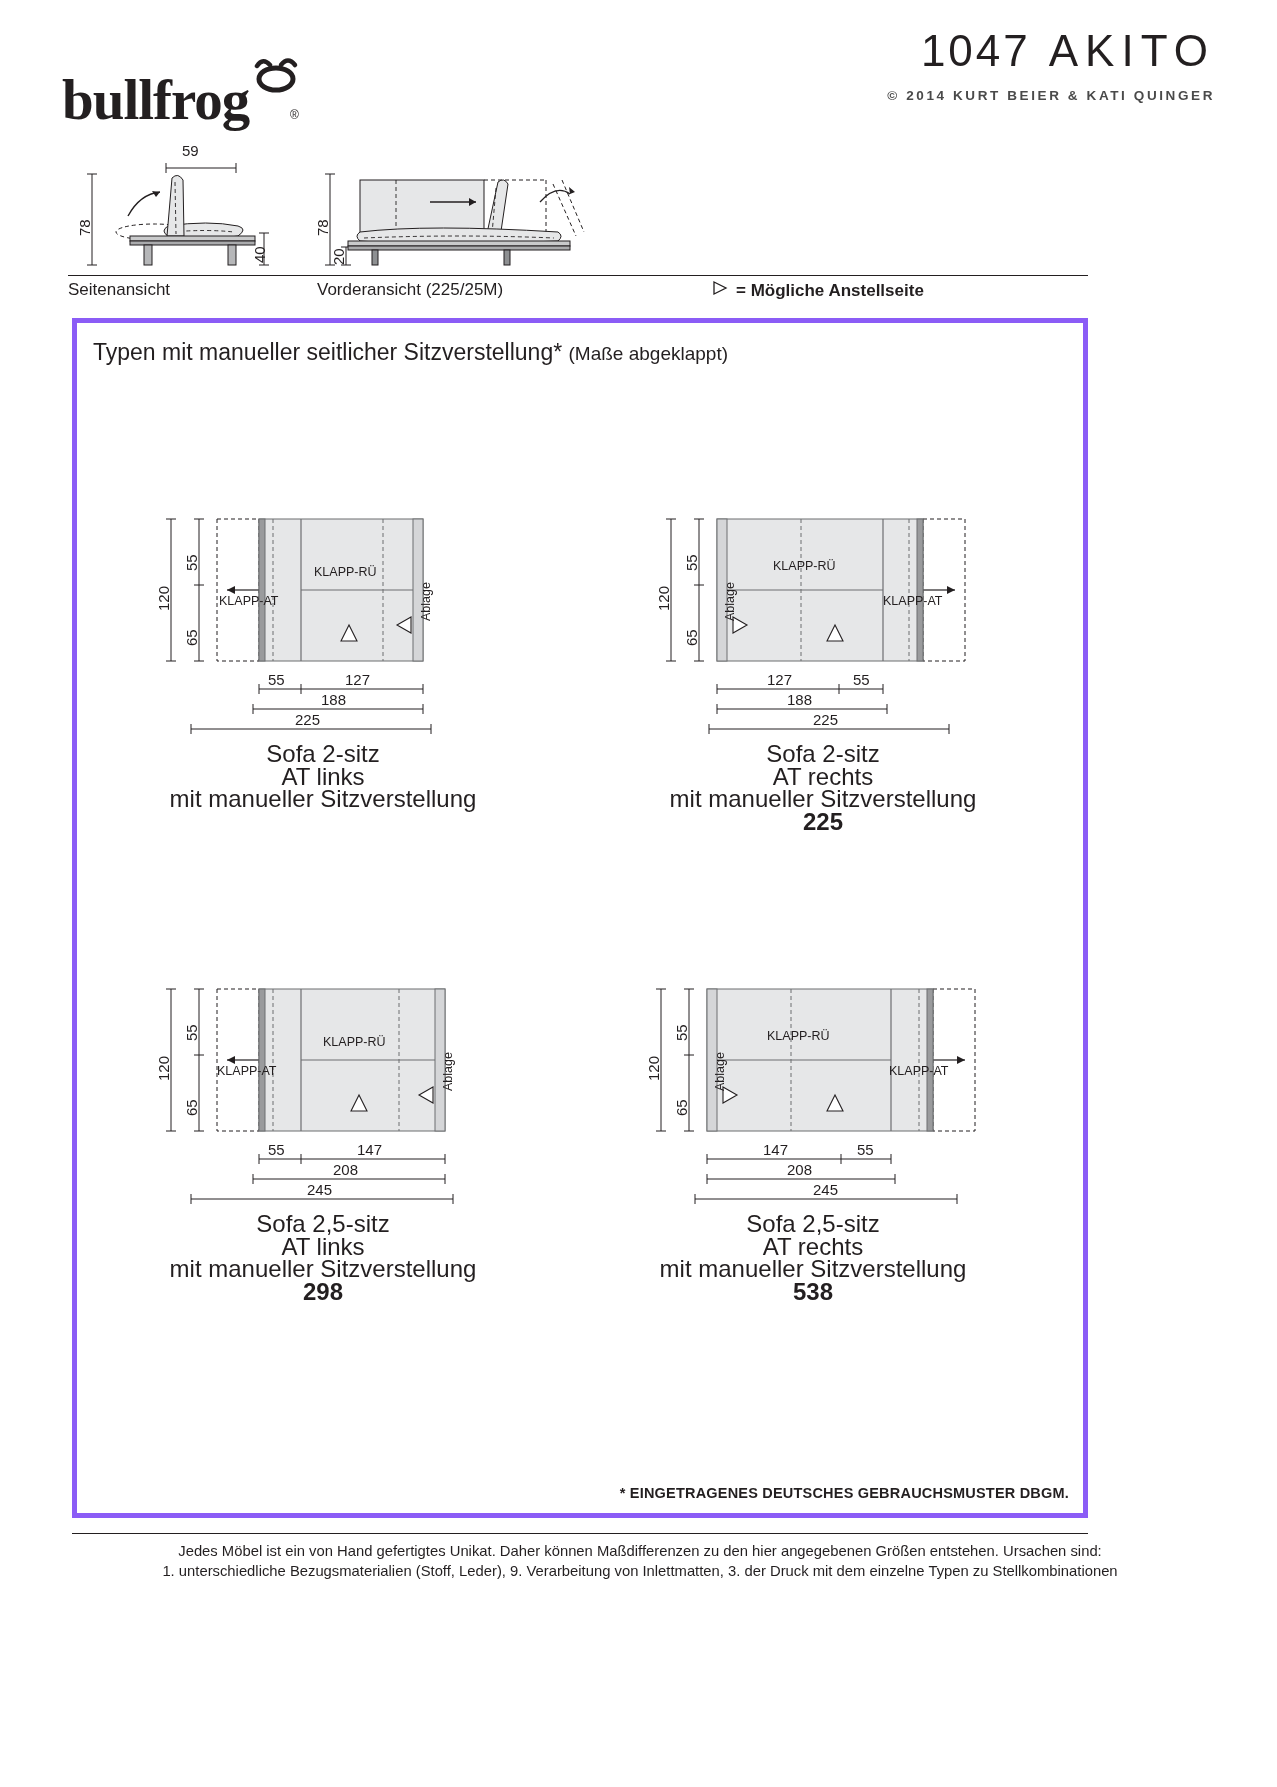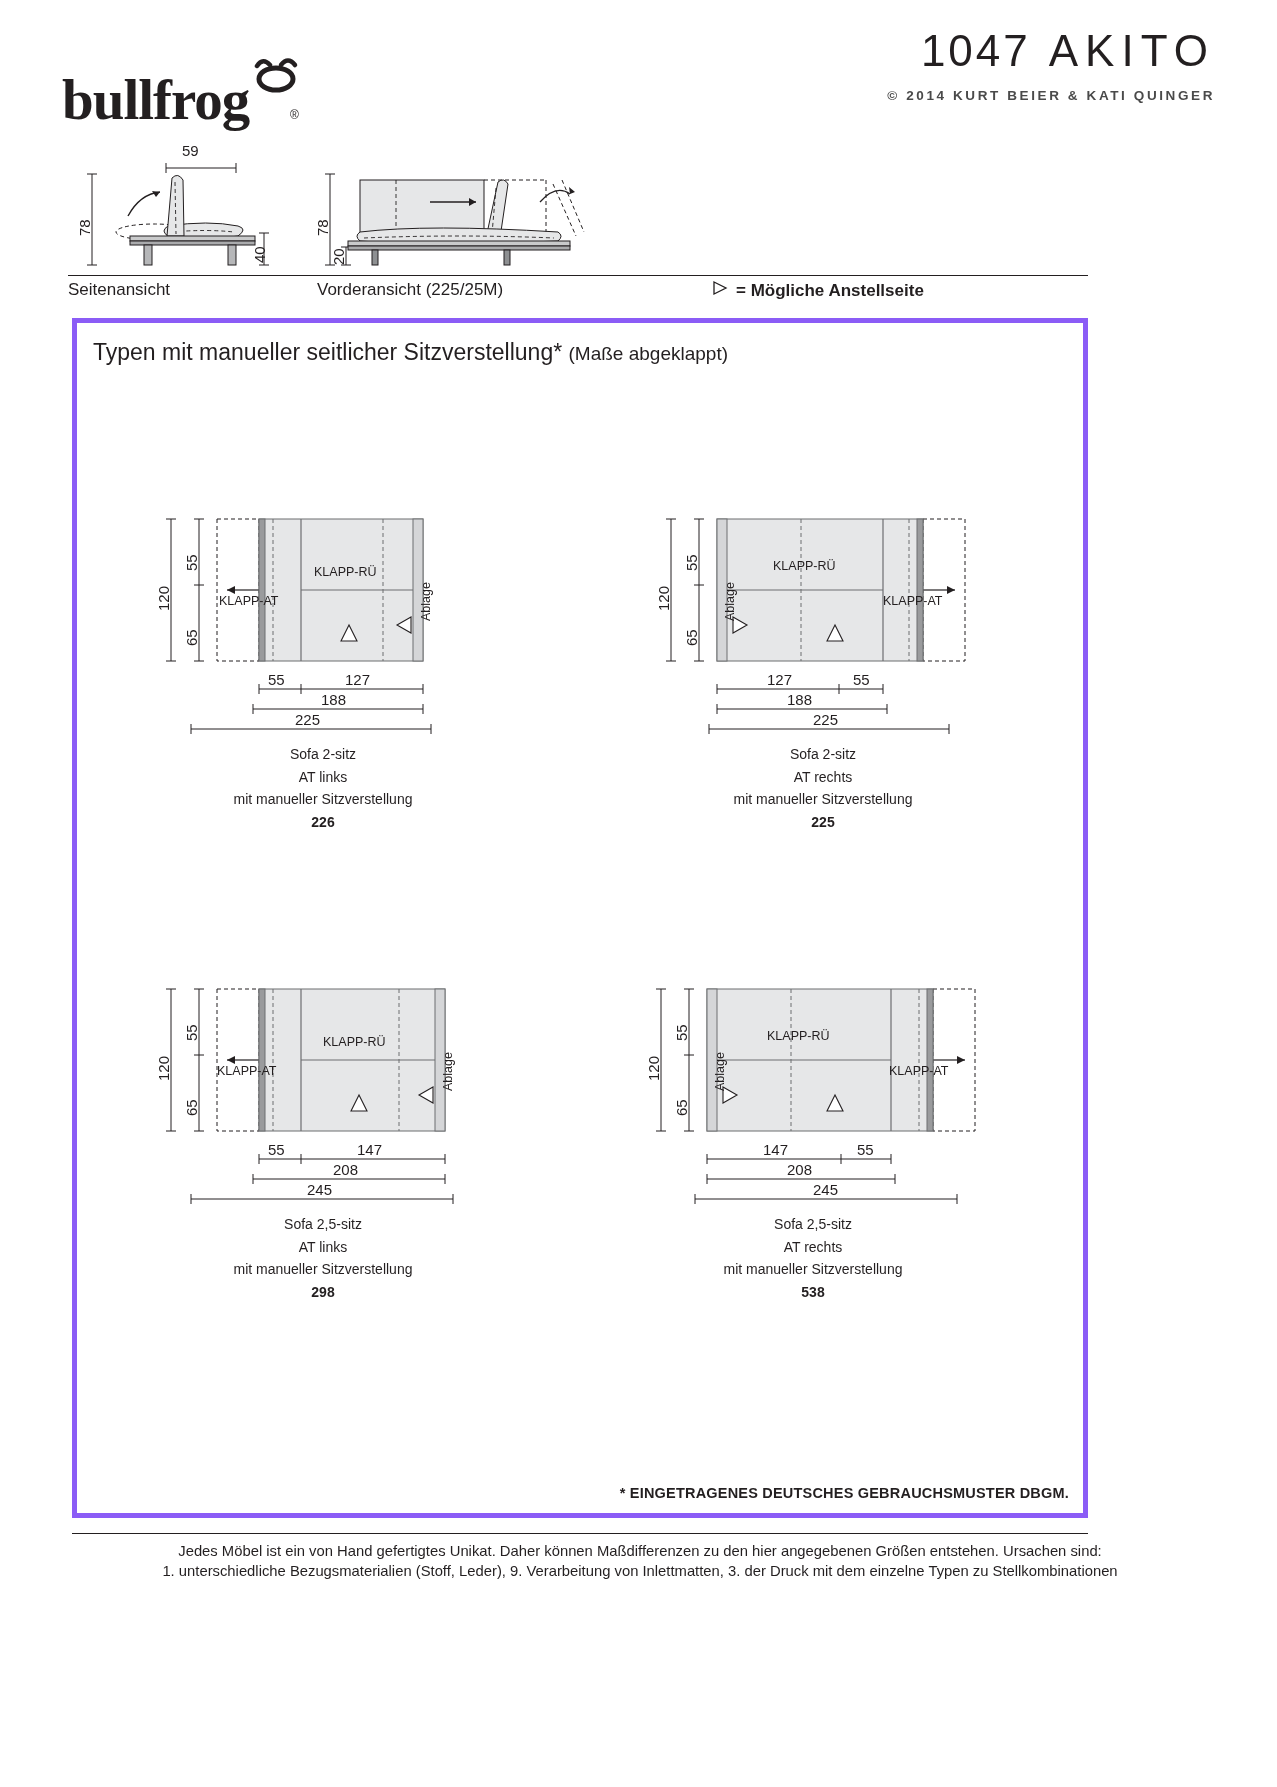--- a/index.html
+++ b/index.html
@@ -68,21 +68,21 @@
     position:absolute; right:14px; bottom:12px;
     font-size:14.5px; font-weight:700; letter-spacing:.2px;
     color:#231f20; white-space:nowrap;
   }
 
   
   .fig { position:absolute; }
   .fig svg { display:block; }
   .fig-caption {
     position:absolute; width:100%; text-align:center;
-    font-size:14px; line-height:22.5px; color:#231f20;
+    font-size:24px; line-height:22.5px; color:#231f20;
   }
   .fig-caption b { font-weight:700; }
 
   
   .footer-rule { position:absolute; left:72px; top:1533px; width:1016px; height:1px; background:#231f20; }
   .footer-text {
     position:absolute; left:60px; top:1542px; width:1160px;
     text-align:center; font-size:14.8px; line-height:19.5px;
     color:#231f20;
   }
@@ -284,21 +284,20 @@
     <span class="dim" style="left:190px; top:158px;">127</span>
     <span class="dim" style="left:166px; top:178px;">188</span>
     <span class="dim" style="left:140px; top:198px;">225</span>
     <span class="dim" style="left:159px; top:52px; font-size:12.5px;">KLAPP-RÜ</span>
     <span class="dim" style="left:64px; top:81px; font-size:12.5px;">KLAPP-AT</span>
     <span class="dim v" style="left:264px; top:108px; font-size:12.5px;">Ablage</span>
     <div class="fig-caption" style="left:-42px; top:230px; width:420px;">
       <div>Sofa 2-sitz</div>
       <div>AT links</div>
       <div>mit manueller Sitzverstellung</div>
-      <div><b>226</b></div>
     </div>
   </div>
 
   <div class="fig" style="left:578px; top:190px;">
     <svg width="330" height="230" viewBox="0 0 330 230">
       <g stroke="#231f20" stroke-width="1" fill="none">
         <line x1="16" y1="6" x2="16" y2="148"></line>
         <line x1="11" y1="6" x2="21" y2="6"></line>
           <line x1="11" y1="148" x2="21" y2="148"></line>
         <line x1="44" y1="6" x2="44" y2="72"></line>

